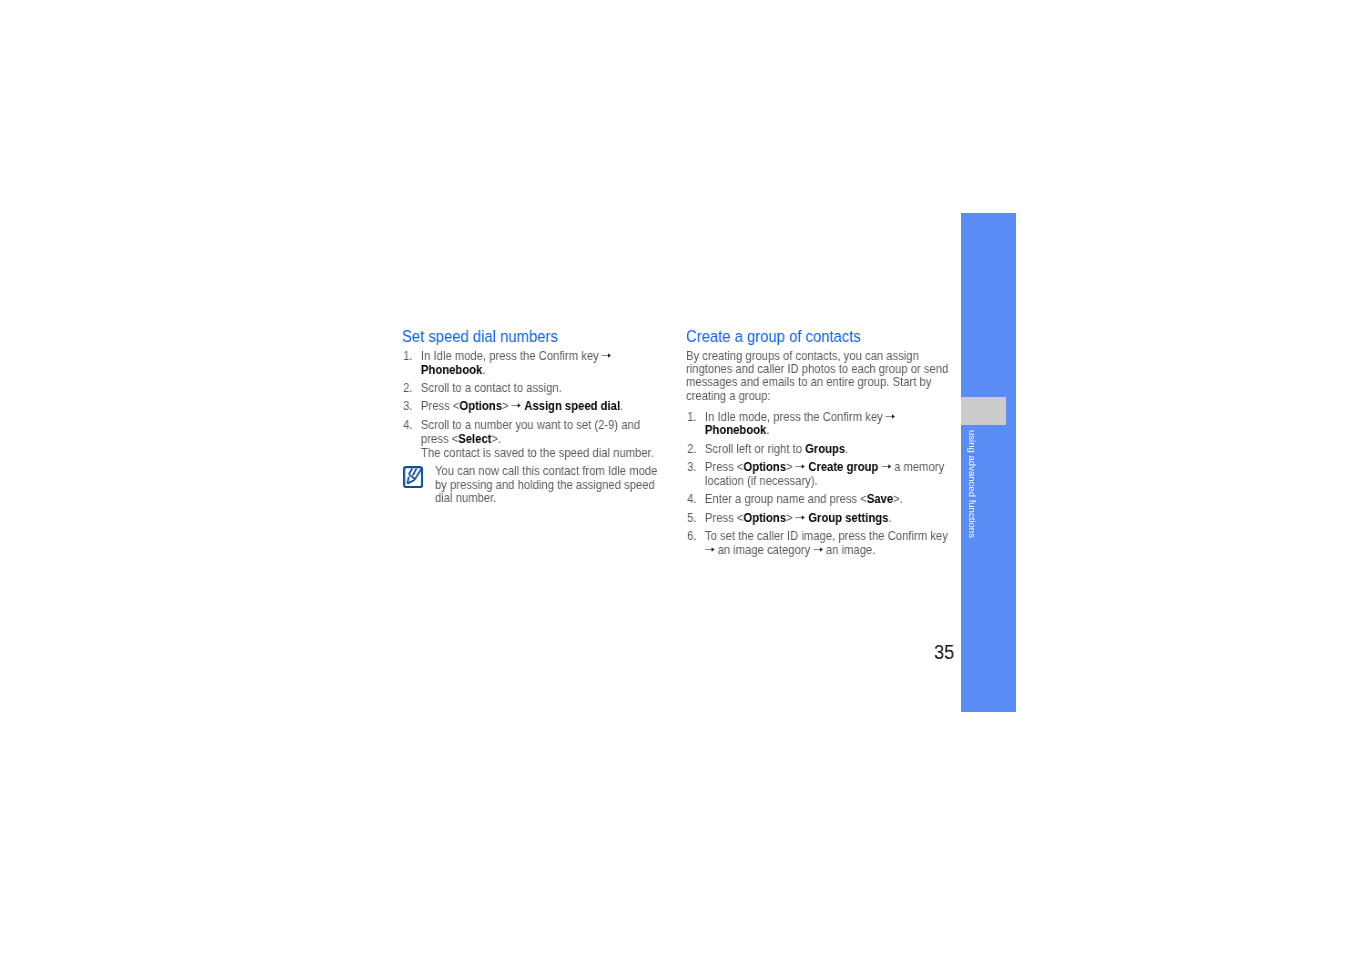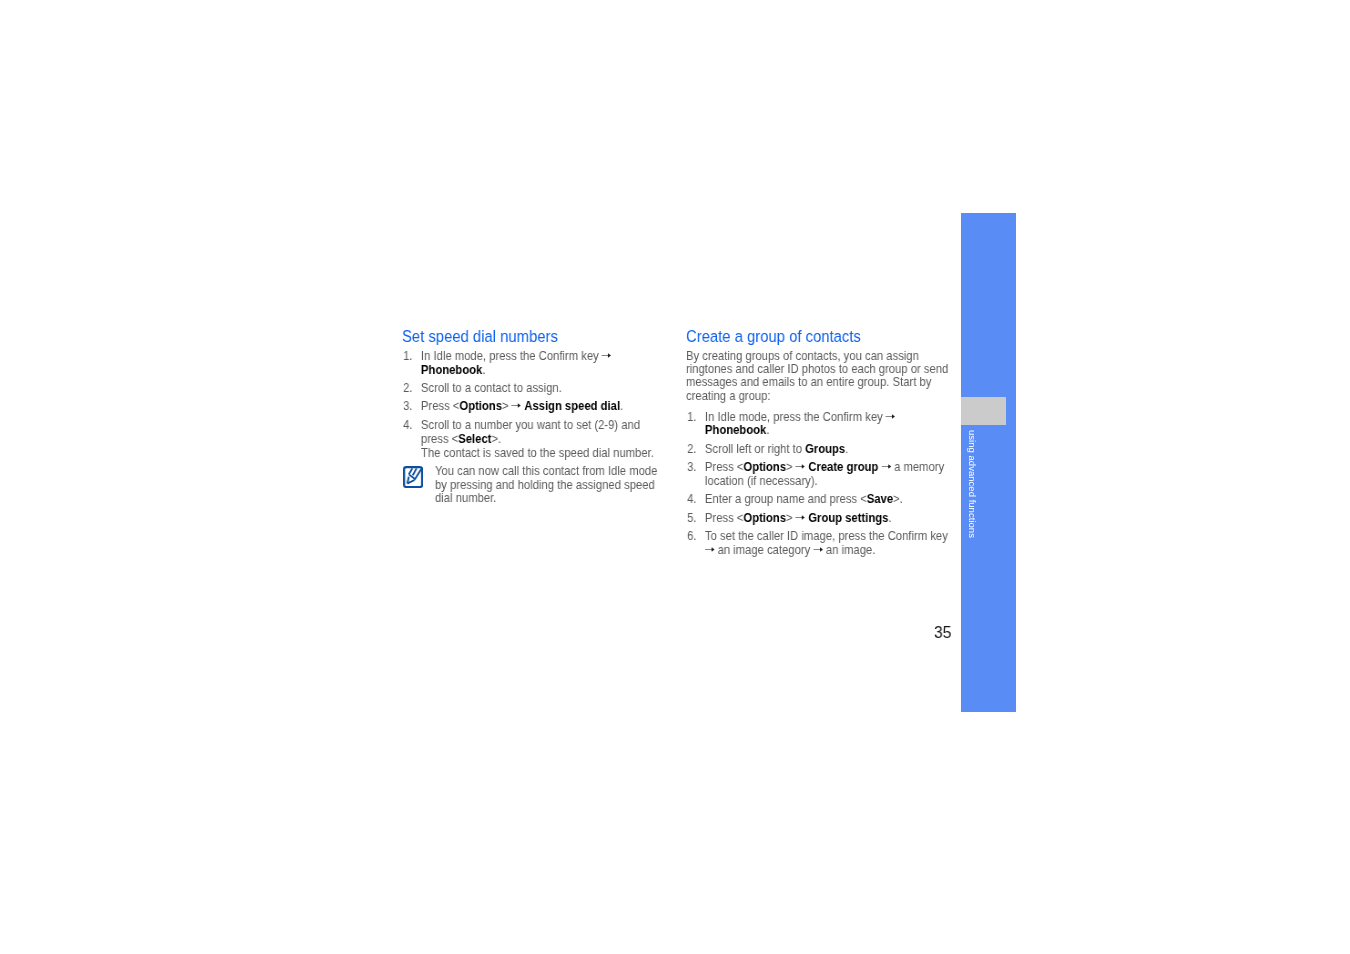--- a/index.html
+++ b/index.html
@@ -31,22 +31,22 @@
     color:#ffffff;
     font-size:9.4px;
     line-height:9px;
     white-space:nowrap;
     transform: rotate(90deg) scaleX(1.02);
     transform-origin: 0 0;
     will-change: transform;
   }
 
   .page-number {
-    position:absolute; left:933.7px; top:626px;
-    font-size:17px; color:#141414; line-height:13px;
+    position:absolute; left:933.7px; top:646px;
+    font-size:20px; color:#141414; line-height:13px;
     transform: scaleX(0.92); transform-origin: 0 0; will-change: transform;
   }
 
   
   .col { position:absolute; transform: scaleX(0.911); transform-origin: 0 0; will-change: transform; }
   .col-left  { left:401.8px; top:327.5px; width:282.11px; }   
   .col-right { left:686px;   top:327.5px; width:291.99px; }   
 
   h2.sec {
     margin:0; padding:0;

